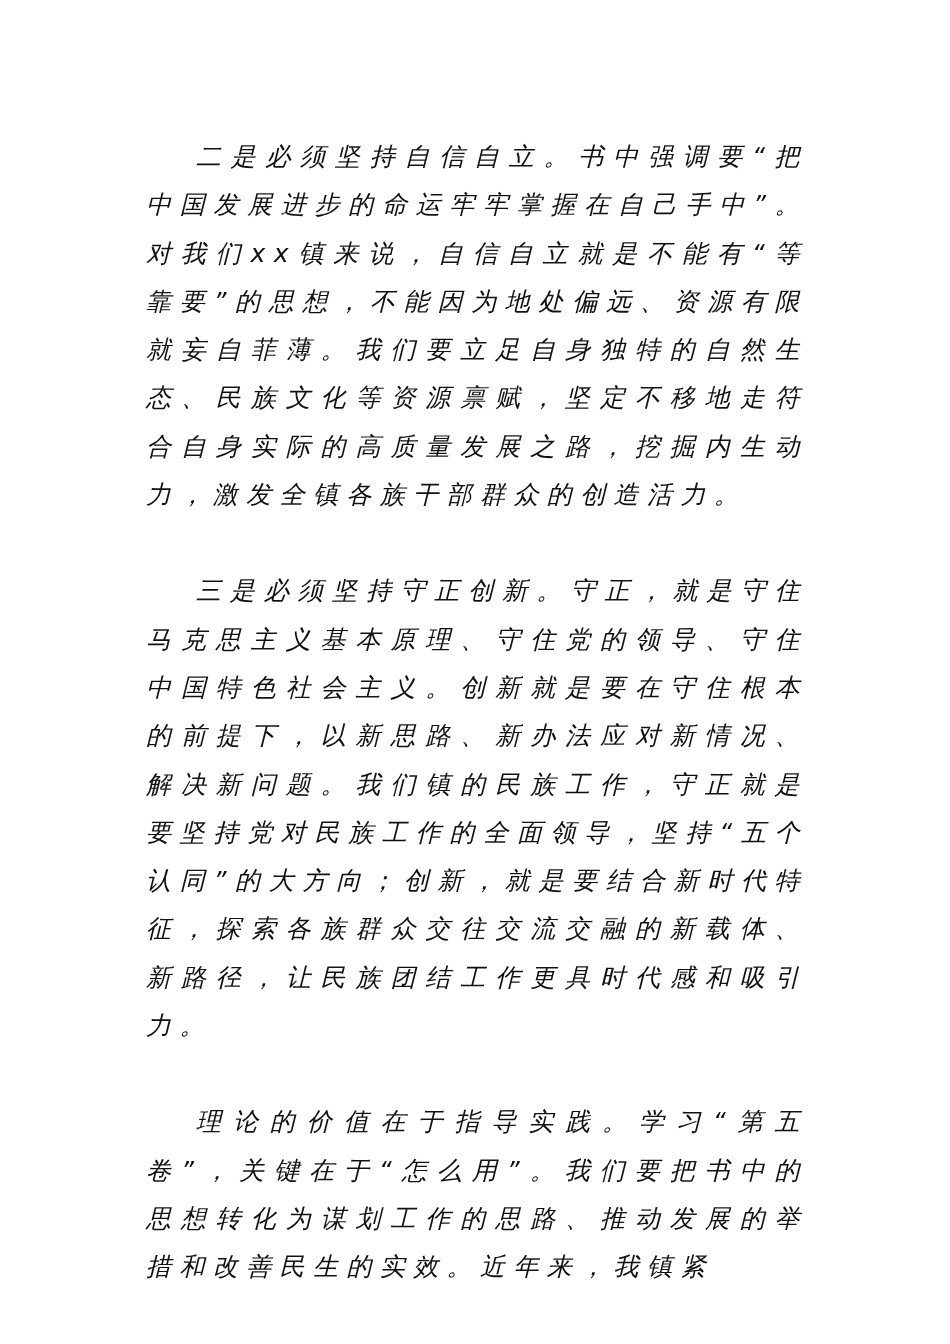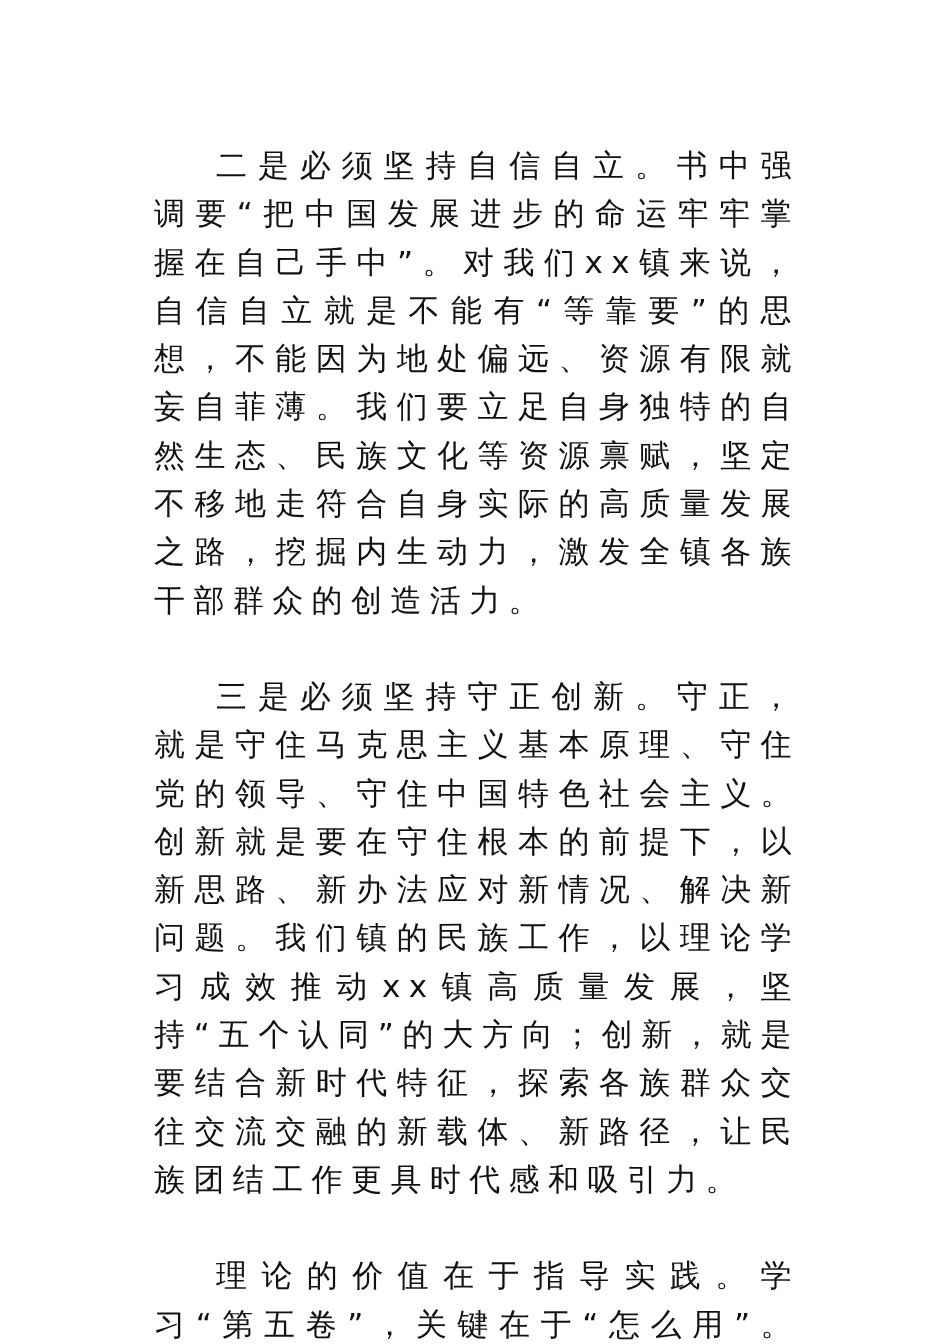--- a/index.html
+++ b/index.html
@@ -15,33 +15,34 @@
       font-family: "DejaVu Sans", "Liberation Sans", sans-serif;
       color: #111111;
     }
     .page {
       position: absolute;
       left: 146px;
       top: 133px;
       width: 662px;
     }
     .para {
-      margin: 8px;
-      font-size: 31px;
+      margin: 0;
+      font-size: 25px;
       line-height: 48.3px;
       letter-spacing: 8.4px;
       text-align: justify;
       text-align-last: left;
       text-indent: 2.0em;
       word-break: break-all;
+      font-style: italic;
     }
     .gap-1 { margin-top: 48px; }
     .gap-2 { margin-top: 48px; }
     .gap-3 { margin-top: 48px; }
   </style>
 </head>
 <body>
 
 <div class="page">
   <p class="para">二是必须坚持自信自立。书中强调要“把中国发展进步的命运牢牢掌握在自己手中”。对我们xx镇来说，自信自立就是不能有“等靠要”的思想，不能因为地处偏远、资源有限就妄自菲薄。我们要立足自身独特的自然生态、民族文化等资源禀赋，坚定不移地走符合自身实际的高质量发展之路，挖掘内生动力，激发全镇各族干部群众的创造活力。</p>
-  <p class="para gap-1">三是必须坚持守正创新。守正，就是守住马克思主义基本原理、守住党的领导、守住中国特色社会主义。创新就是要在守住根本的前提下，以新思路、新办法应对新情况、解决新问题。我们镇的民族工作，以理论学习成效推动xx镇高质量发展，坚持“五个认同”的大方向；创新，就是要结合新时代特征，探索各族群众交往交流交融的新载体、新路径，让民族团结工作更具时代感和吸引力。</p>
+  <p class="para gap-1">三是必须坚持守正创新。守正，就是守住马克思主义基本原理、守住党的领导、守住中国特色社会主义。创新就是要在守住根本的前提下，以新思路、新办法应对新情况、解决新问题。我们镇的民族工作，守正就是要坚持党对民族工作的全面领导，坚持“五个认同”的大方向；创新，就是要结合新时代特征，探索各族群众交往交流交融的新载体、新路径，让民族团结工作更具时代感和吸引力。</p>
   <p class="para gap-3">理论的价值在于指导实践。学习“第五卷”，关键在于“怎么用”。我们要把书中的思想转化为谋划工作的思路、推动发展的举措和改善民生的实效。近年来，我镇紧</p>
 </div>
 
 </body></html>

